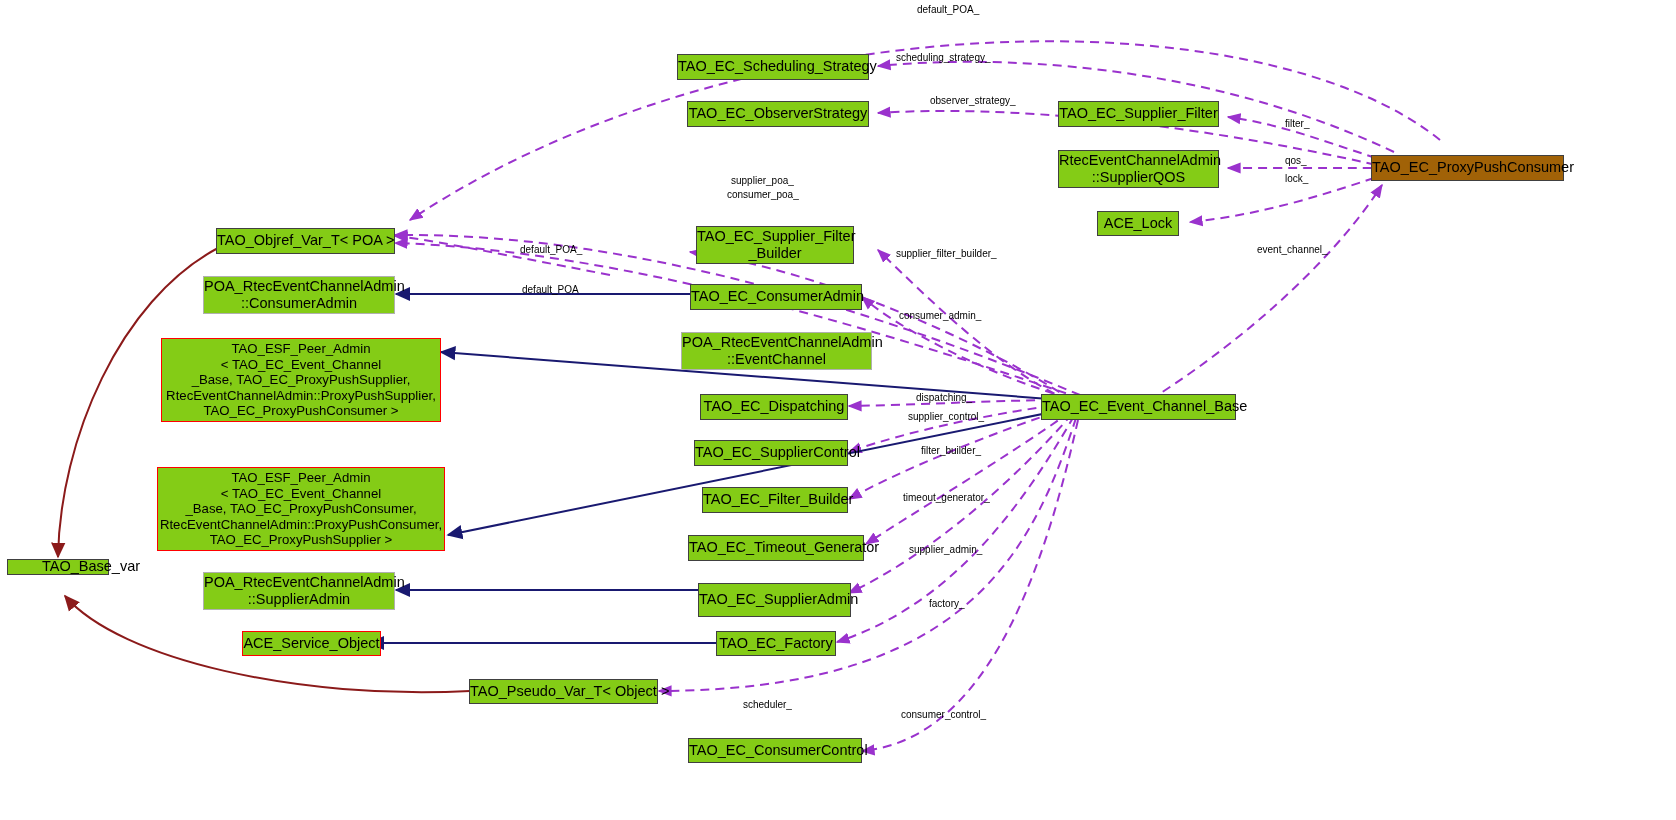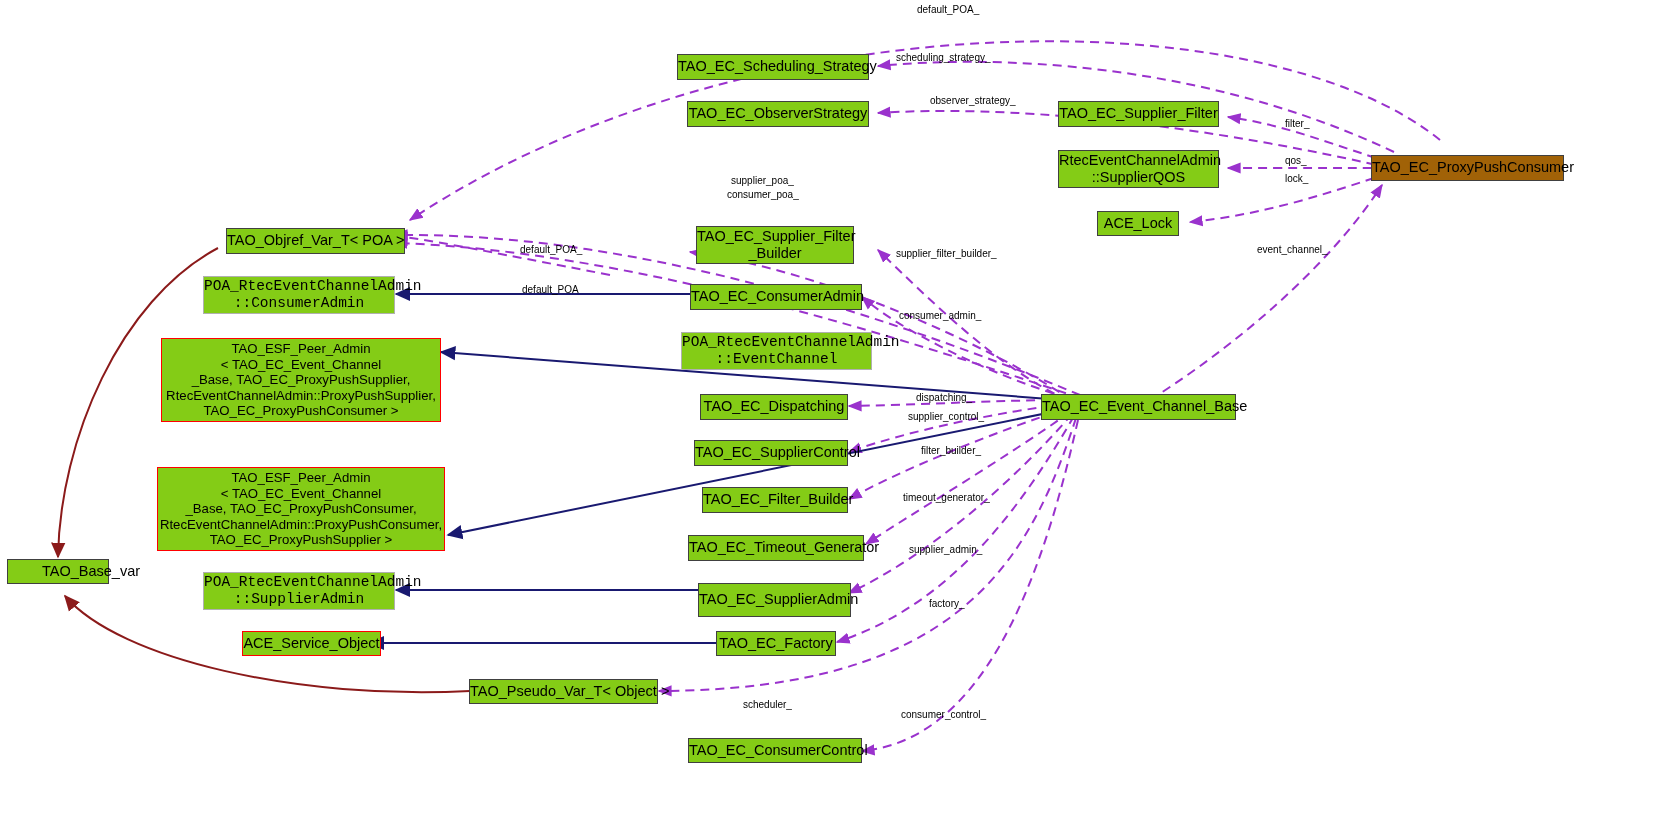--- a/index.html
+++ b/index.html
@@ -30,21 +30,21 @@
     text-align: center;
     font-size: 14.5px;
     color: #000000;
     line-height: 1.18;
     background: #84cc16;
     border: 1px solid #000000;
     white-space: pre;
     z-index: 5;
   }
   .node.solid     { border: 1.6px solid #404040; }
-  .node.gray      { border: 1.4px solid #b0b0b0; color:#000;font-family:Liberation Mono, monospace; }
+  .node.gray      { border: 1.4px solid #b0b0b0; color:#000; }
   .node.red       { border: 1.4px solid #ff0000; }
   .node.highlight { background: #a16207; border: 1.6px solid #404040; }
   .node .lbl { display:block; width:100%; }
   .edge-label {
     position: absolute;
     font-size: 10px;
     color: #000000;
     white-space: pre;
     line-height: 1.3;
     z-index: 6;
@@ -124,21 +124,21 @@
 
   <div class="node solid" style="left:1058px; top:150px; width:161px; height:38px;">
     <span class="lbl">RtecEventChannelAdmin
 ::SupplierQOS</span>
   </div>
 
   <div class="node solid" style="left:1097px; top:211px; width:82px; height:25px;">
     <span class="lbl">ACE_Lock</span>
   </div>
 
-  <div class="node solid" style="left:226px; top:228px; width:179px; height:26px;">
+  <div class="node solid" style="left:216px; top:228px; width:179px; height:26px;">
     <span class="lbl">TAO_Objref_Var_T&lt; POA &gt;</span>
   </div>
 
   <div class="node gray" style="left:203px; top:276px; width:192px; height:38px;">
     <span class="lbl">POA_RtecEventChannelAdmin
 ::ConsumerAdmin</span>
   </div>
 
   <div class="node red" style="left:161px; top:338px; width:280px; height:84px; font-size:13.2px;">
     <span class="lbl">TAO_ESF_Peer_Admin
@@ -200,21 +200,21 @@
   </div>
 
   <div class="node solid" style="left:716px; top:631px; width:120px; height:25px;">
     <span class="lbl">TAO_EC_Factory</span>
   </div>
 
   <div class="node solid" style="left:469px; top:679px; width:189px; height:25px;">
     <span class="lbl">TAO_Pseudo_Var_T&lt; Object &gt;</span>
   </div>
 
-  <div class="node solid" style="left:7px; top:559px; width:102px; height:25px;padding-left:34px;">
+  <div class="node solid" style="left:7px; top:559px; width:102px; height:16px;padding-left:34px;">
     <span class="lbl">TAO_Base_var</span>
   </div>
 
   <div class="node solid" style="left:1041px; top:394px; width:195px; height:26px;">
     <span class="lbl">TAO_EC_Event_Channel_Base</span>
   </div>
 
   <div class="node solid" style="left:688px; top:738px; width:174px; height:25px;">
     <span class="lbl">TAO_EC_ConsumerControl</span>
   </div>

